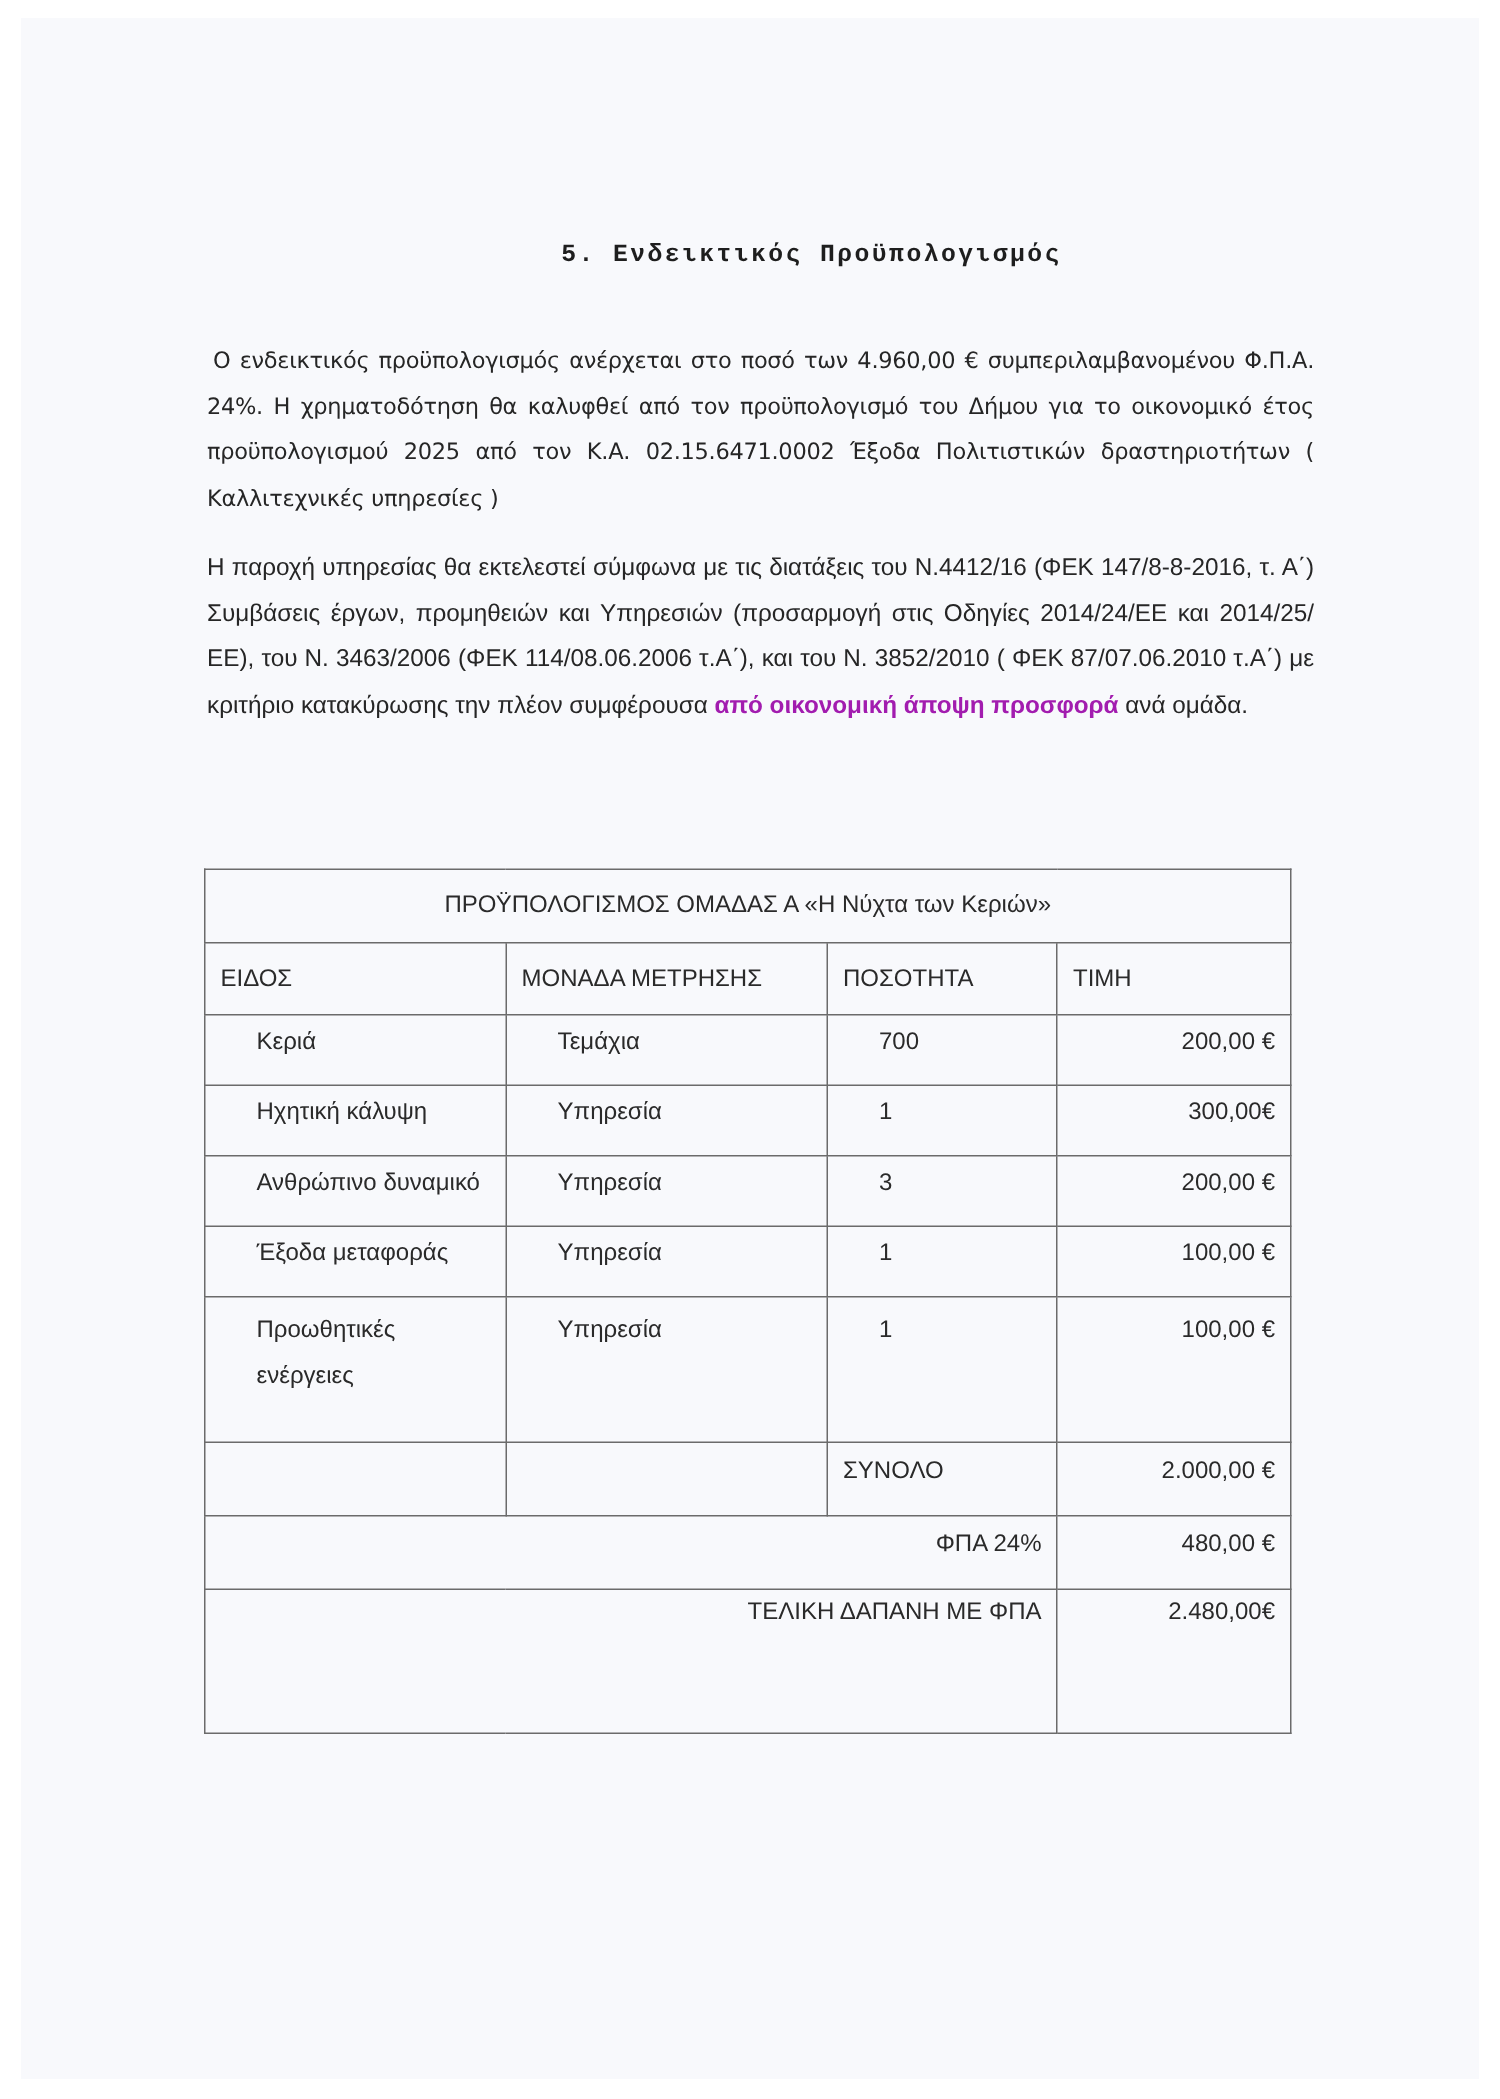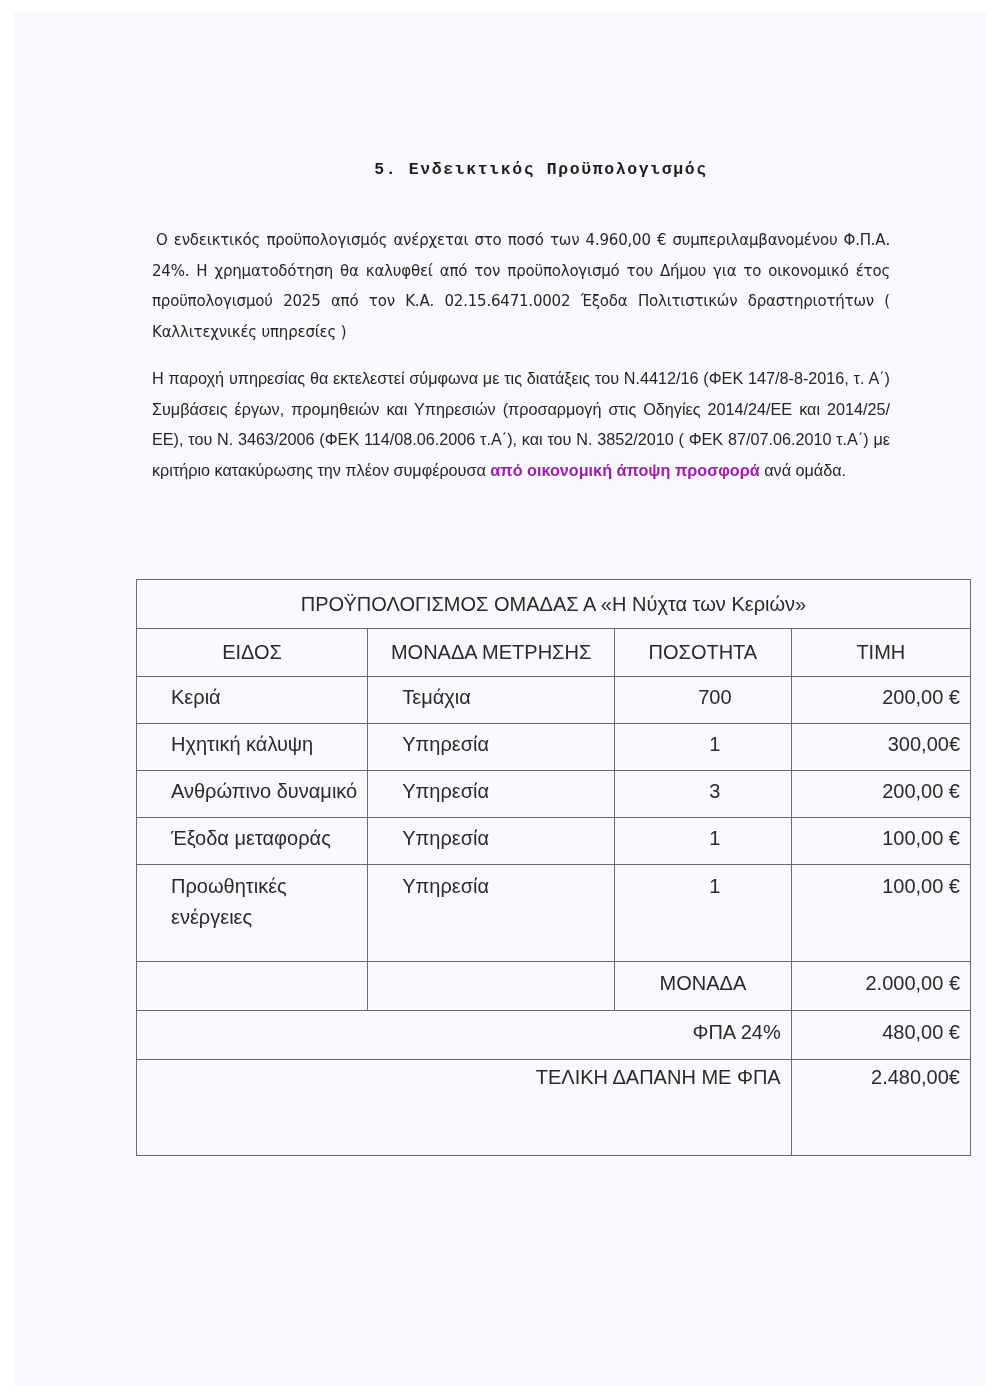--- a/index.html
+++ b/index.html
@@ -31,59 +31,59 @@
       text-align: center;
       font-family: Liberation Mono, monospace;
       font-size: 16.5px;
       font-weight: bold;
       letter-spacing: 1.6px;
       color: #1e1e1e;
       padding-left: 41px;
     }
     .para {
       position: absolute;
-      left: 152px;
+      left: 138px;
       width: 738px;
       font-size: 16.2px;
       line-height: 30.5px;
       text-align: justify;
       text-align-last: left;
       color: #262626;
     }
     .para1 { top: 225px; font-family: "DejaVu Sans", sans-serif; font-size: 15px; letter-spacing: -0.2px; }
     .para2 { top: 363px; }
     .para1 .first-indent { padding-left: 4px; }
     b { font-weight: bold; color: #a21caf; }
 
     table.budget {
       position: absolute;
       left: 136px;
       top: 579px;
-      width: 835px;
+      width: 725px;
       border-collapse: collapse;
-      font-size: 20px;
+      font-size: 16px;
       color: #2a2a2a;
     }
     table.budget td {
       border: 1px solid #6b6b6b;
       padding: 0 10px;
       vertical-align: top;
     }
     .col1 { width: 178px; }
     .col2 { width: 190px; }
     .col3 { width: 136px; }
     .col4 { width: 138px; }
     tr.title-row td { height: 48px; text-align: center; vertical-align: middle; }
-    tr.head-row td { height: 47px; text-align: center; vertical-align: middle; }
+    tr.head-row td { height: 47px; vertical-align: middle; }
     tr.data-row td { height: 47px; padding-top: 9px; box-sizing: border-box; padding-left: 34px; }
     tr.data-row.tall td { height: 97px; line-height: 31px; padding-top: 6px; }
     tr.sum-row td { height: 49px; padding-top: 10px; box-sizing: border-box; }
     tr.vat-row td { height: 49px; padding-top: 10px; box-sizing: border-box; }
     tr.final-row td { height: 96px; padding-top: 6px; box-sizing: border-box; margin-top: 26px; }
-    .center { text-align: center; }
+    .center { text-align: left; }
     .right { text-align: right; }
   </style>
 </head>
 <body>
 
 <div class="page"></div>
 
 <div class="section-title">5. Ενδεικτικός Προϋπολογισμός</div>
 
 <div class="para para1">
@@ -139,21 +139,21 @@
   </tr>
   <tr class="data-row tall">
     <td>Προωθητικές ενέργειες</td>
     <td>Υπηρεσία</td>
     <td class="center">1</td>
     <td class="right">100,00 €</td>
   </tr>
   <tr class="sum-row">
     <td></td>
     <td></td>
-    <td class="center">ΜΟΝΑΔΑ</td>
+    <td class="center">ΣΥΝΟΛΟ</td>
     <td class="right">2.000,00 €</td>
   </tr>
   <tr class="vat-row">
     <td colspan="3" class="right">ΦΠΑ 24%</td>
     <td class="right">480,00 €</td>
   </tr>
   <tr class="final-row">
     <td colspan="3" class="right">ΤΕΛΙΚΗ ΔΑΠΑΝΗ ΜΕ ΦΠΑ</td>
     <td class="right">2.480,00€</td>
   </tr>

